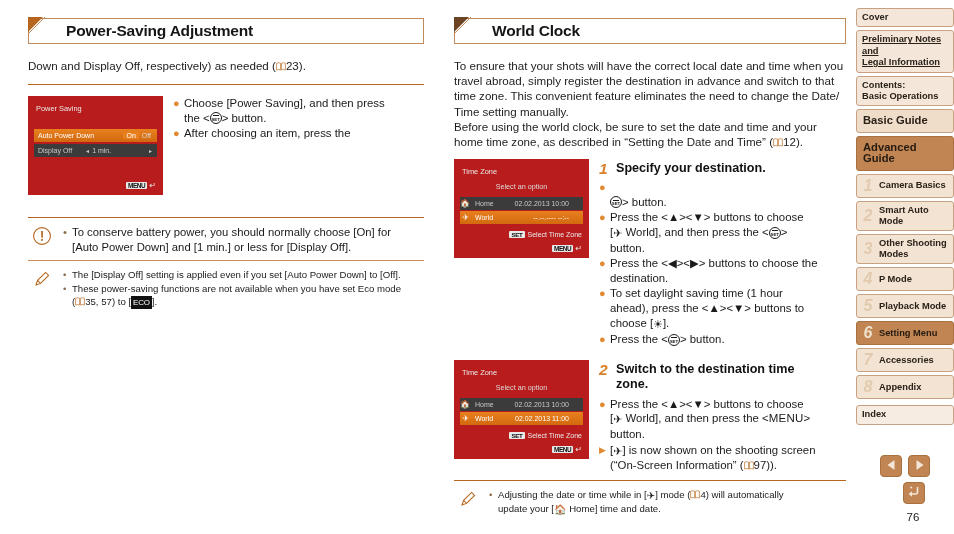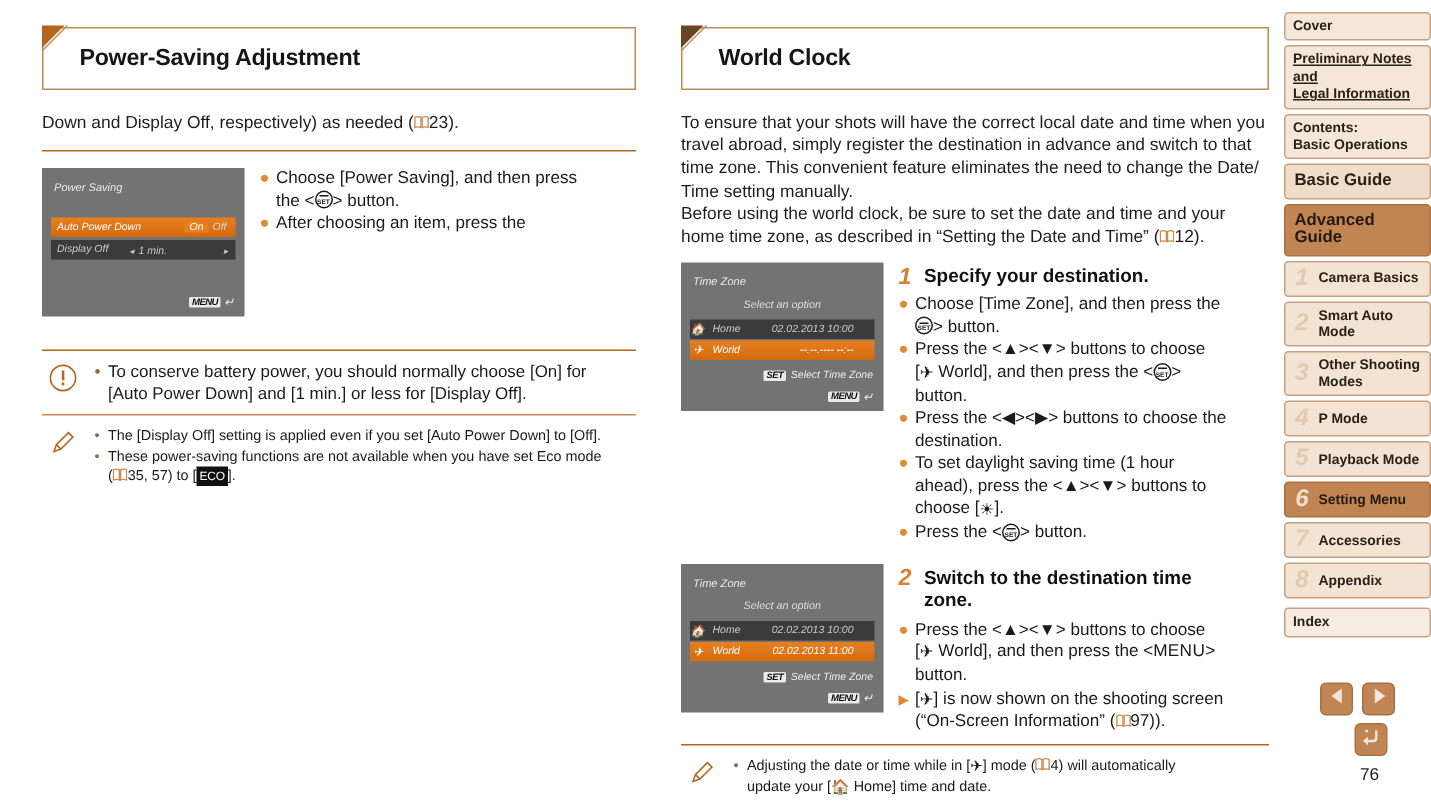--- a/index.html
+++ b/index.html
@@ -13,23 +13,23 @@
   .page { position: relative; width: 954px; height: 534px; }
 
   
   .col-left  { position: absolute; left: 28px;  top: 18px; width: 396px; }
   .col-right { position: absolute; left: 454px; top: 18px; width: 392px; }
 
   
   .sec-head {
     position: relative;
     border: 1px solid #c08a5a;
-    height: 42px;
+    height: 26px;
     display: flex; align-items: center;
-    padding-left: 24px;
+    padding-left: 37px;
     margin-bottom: 14px;
   }
   .sec-head .flag {
     position: absolute; left: -2px; top: -3px;
     width: 21px; height: 21px;
   }
   .sec-head h2 {
     font-size: 15.5px; font-weight: bold; letter-spacing: -0.2px;
     color: #161616;
   }
@@ -40,25 +40,24 @@
 
   .rule-orange { border: 0; border-top: 1px solid #b5651d; margin: 11px 0 0 0; }
   .rule-orange-thin { border: 0; border-top: 1px solid #c98b51; margin: 0; }
 
   
   .fig-row { display: flex; gap: 10px; margin-top: 11px; }
   .fig-row.rt { margin-top: 10px; }
 
   
   .lcd {
-    width: 135px; height: 99px; background: #737373;
+    width: 135px; height: 99px; background: #b91c1c;
     position: relative; flex: 0 0 135px;
     font-size: 7.2px; color: #e6e6e6;
     font-family: "Liberation Sans", sans-serif;
-    font-style: italic;
   }
   .lcd .title { position: absolute; left: 8px; top: 8px; font-size: 7.4px; color: #e8e8e8; }
   .lcd .subtitle { position: absolute; left: 0; right: 0; top: 23px; text-align: center; font-size: 7.2px; color: #dcdcdc; }
 
   .lcd .menu-row {
     position: absolute; left: 6px; right: 6px; height: 13px;
     display: flex; align-items: center;
   }
   .lcd .menu-row.sel { background: linear-gradient(#e8801f, #d2690f); color: #fff; }
   .lcd .menu-row.dim { background: #3b3b3b; color: #c9c9c9; }
@@ -348,21 +347,21 @@
       </div>
 
       <div class="bullets">
         <div class="step">
           <span class="num">1</span>
           <span class="st">Specify your destination.</span>
         </div>
         <div style="margin-top:3px;">
           <div class="bul">
             <span class="dot">●</span>
-            <span class="txt"><span>Choose [Time Zone], and then press the</span><br><span class="func"><i>SET</i></span><span>&gt; button.</span></span>
+            <span class="txt"><br><span class="func"><i>SET</i></span><span>&gt; button.</span></span>
           </div>
           <div class="bul">
             <span class="dot">●</span>
             <span class="txt"><span>Press the &lt;▲&gt;&lt;▼&gt; buttons to choose</span><br><span>[</span><span class="plane">✈</span><span> World], and then press the &lt;</span><span class="func"><i>SET</i></span>&gt;<br><span>button.</span></span>
           </div>
           <div class="bul">
             <span class="dot">●</span>
             <span class="txt"><span>Press the &lt;◀&gt;&lt;▶&gt; buttons to choose the</span><br><span>destination.</span></span>
           </div>
           <div class="bul">

